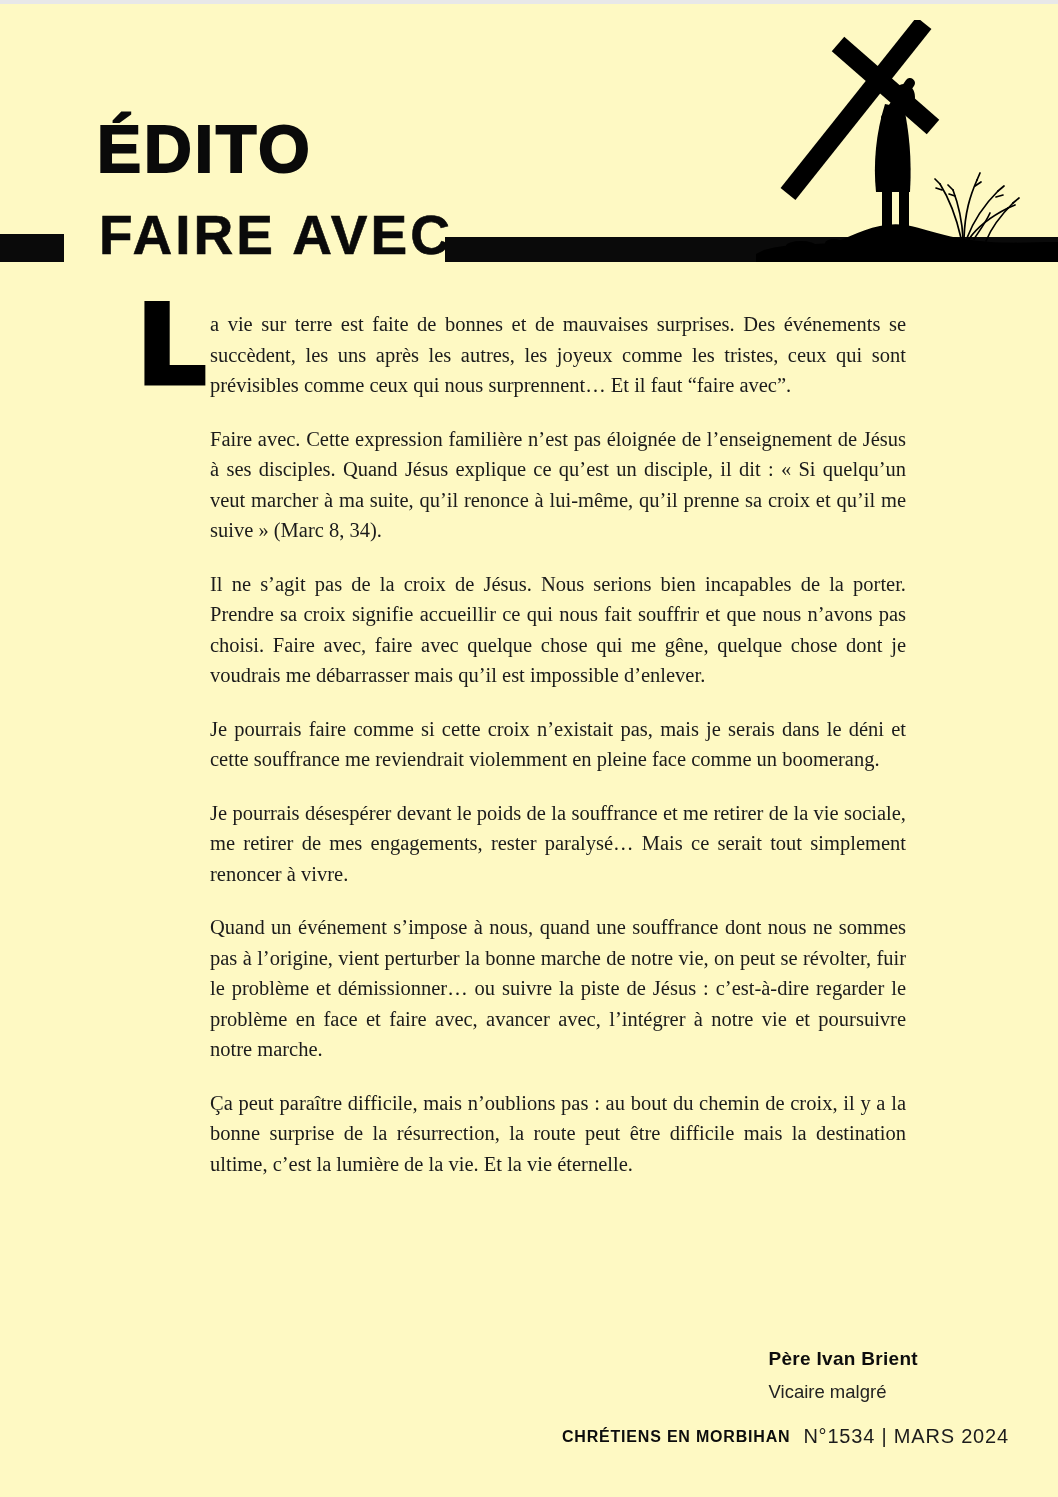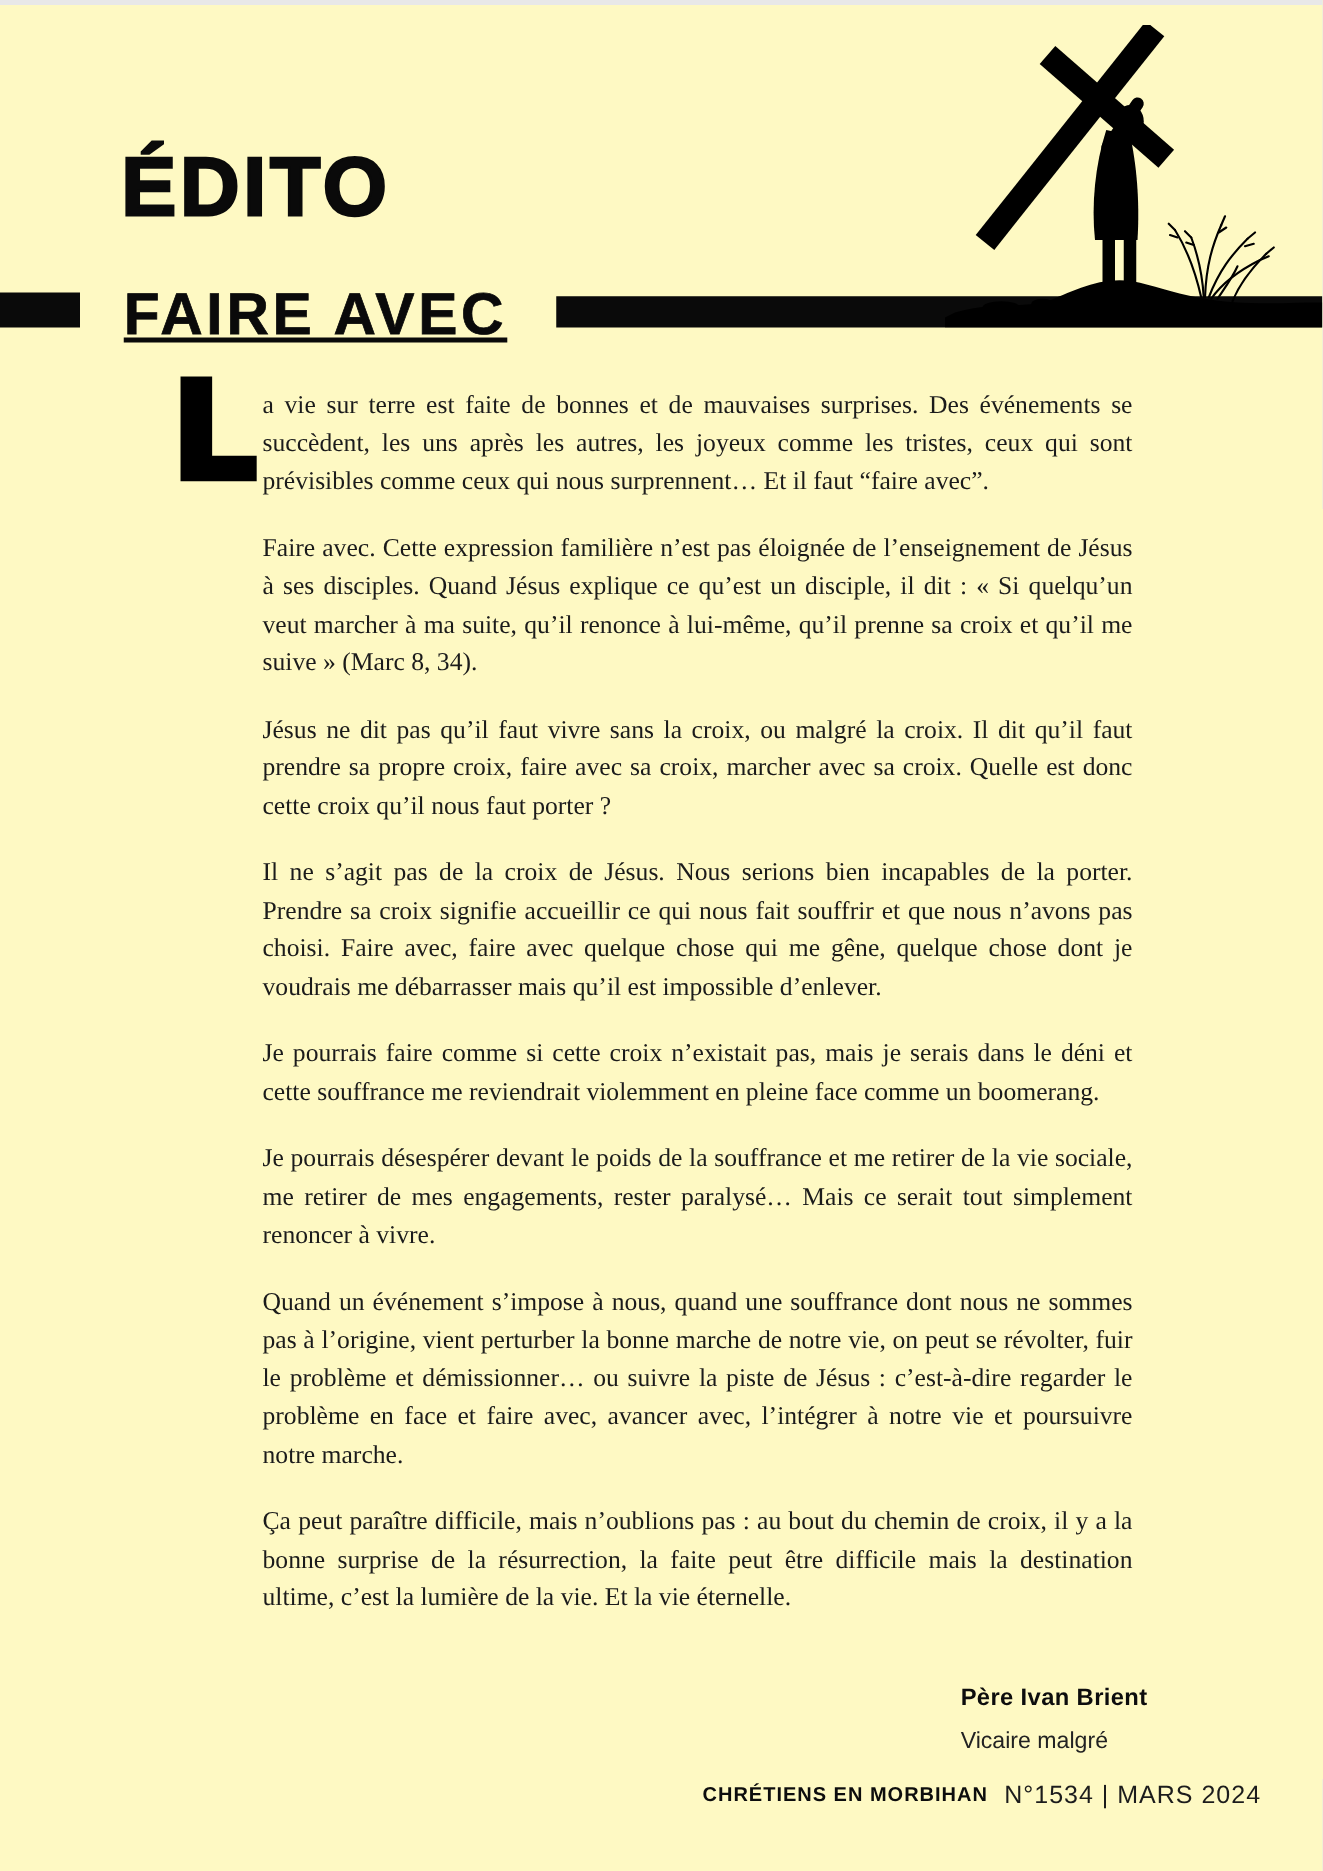--- a/index.html
+++ b/index.html
@@ -20,23 +20,23 @@
     font-family:"Liberation Sans", sans-serif;
     font-weight:800; font-size:66px; line-height:1;
     letter-spacing:3px; color:#0a0a0a;
     -webkit-text-stroke:2.2px #0a0a0a;
   }
   .bar-left {
     position:absolute; left:0; top:230px;
     width:64px; height:28px; background:#0a0a0a;
   }
   .article-title {
-    position:absolute; left:99px; top:223px;
-    font-weight:700; font-size:47px; line-height:1;
-    letter-spacing:3px; color:#0a0a0a;text-decoration:underline;
+    position:absolute; left:99px; top:204px;
+    font-weight:700; font-size:55px; line-height:1;
+    letter-spacing:3px; color:#0a0a0a;
     -webkit-text-stroke:0.6px #0a0a0a;
   }
   .bar-right {
     position:absolute; left:445px; right:0; top:233px;
     height:25px; background:#0a0a0a;
   }
   .illustration {
     position:absolute; left:756px; top:16px;
     width:302px; height:242px;
   }
@@ -131,26 +131,25 @@
         <path d="M230,221 C236,206 246,194 257,183"></path>
         <path d="M218,219 C224,210 230,202 234,193"></path>
         <path d="M184,164 l-5,-5 M186,170 l-6,-2 M221,160 l3,-7 M219,166 l6,-4 M242,171 l6,-5 M240,177 l7,-2 M252,188 l7,-3 M257,183 l6,-5 M197,170 l-5,-5 M199,176 l-6,-2"></path>
       </g>
     </svg>
   </div>
 
   <main class="body-col">
     <p class="para-first"><span class="dropcap">L</span><span>a vie sur terre est faite de bonnes et de mauvaises surprises. Des événements se succèdent, les uns après les autres, les joyeux comme les tristes, ceux qui sont prévisibles comme ceux qui nous surprennent… Et il faut “faire avec”.</span></p>
     <p>Faire avec. Cette expression familière n’est pas éloignée de l’enseignement de Jésus à ses disciples. Quand Jésus explique ce qu’est un disciple, il dit : « Si quelqu’un veut marcher à ma suite, qu’il renonce à lui-même, qu’il prenne sa croix et qu’il me suive » (Marc 8, 34).</p>
-    <p>Jésus ne dit pas qu’il faut vivre sans la croix, ou malgré la croix. Il dit qu’il faut prendre sa propre croix, faire avec sa croix, marcher avec sa croix. Quelle est donc cette croix qu’il nous faut porter ?</p>
     <p>Il ne s’agit pas de la croix de Jésus. Nous serions bien incapables de la porter. Prendre sa croix signifie accueillir ce qui nous fait souffrir et que nous n’avons pas choisi. Faire avec, faire avec quelque chose qui me gêne, quelque chose dont je voudrais me débarrasser mais qu’il est impossible d’enlever.</p>
     <p>Je pourrais faire comme si cette croix n’existait pas, mais je serais dans le déni et cette souffrance me reviendrait violemment en pleine face comme un boomerang.</p>
     <p>Je pourrais désespérer devant le poids de la souffrance et me retirer de la vie sociale, me retirer de mes engagements, rester paralysé… Mais ce serait tout simplement renoncer à vivre.</p>
     <p>Quand un événement s’impose à nous, quand une souffrance dont nous ne sommes pas à l’origine, vient perturber la bonne marche de notre vie, on peut se révolter, fuir le problème et démissionner… ou suivre la piste de Jésus : c’est-à-dire regarder le problème en face et faire avec, avancer avec, l’intégrer à notre vie et poursuivre notre marche.</p>
-    <p>Ça peut paraître difficile, mais n’oublions pas : au bout du chemin de croix, il y a la bonne surprise de la résurrection, la faite peut être difficile mais la destination ultime, c’est la lumière de la vie. Et la vie éternelle.</p>
+    <p>Ça peut paraître difficile, mais n’oublions pas : au bout du chemin de croix, il y a la bonne surprise de la résurrection, la route peut être difficile mais la destination ultime, c’est la lumière de la vie. Et la vie éternelle.</p>
   </main>
 
   <div class="signature">
     <div class="sig-name">Père Ivan Brient</div>
     <div class="sig-role">Vicaire malgré</div>
   </div>
 
   <div class="footer">
     <span class="footer-mag">CHRÉTIENS EN MORBIHAN</span>
     <span class="footer-issue">N°1534 | MARS 2024</span>

